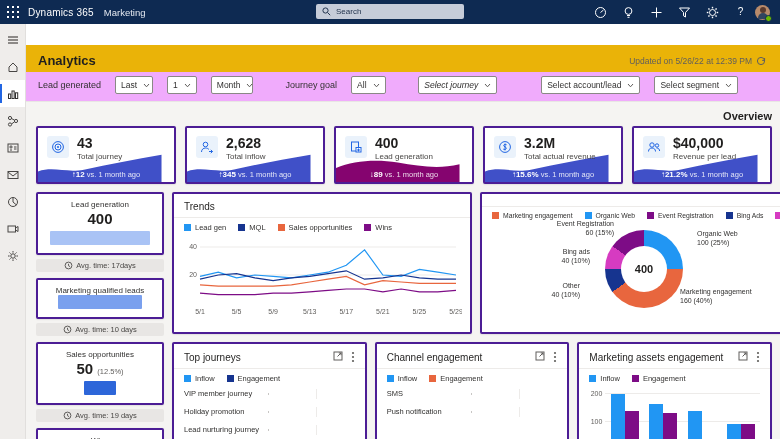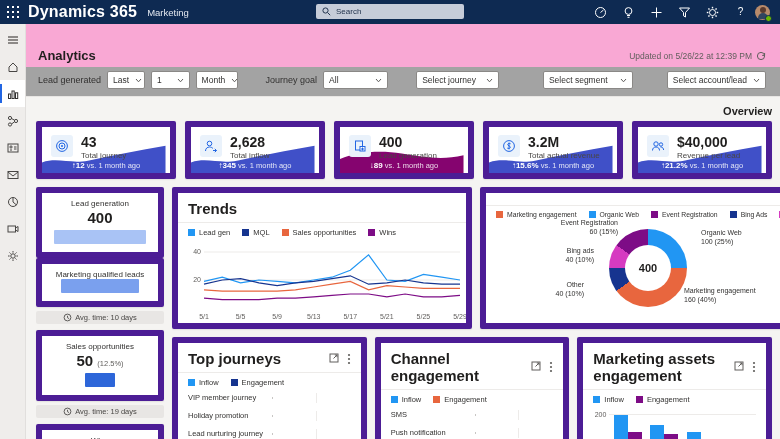--- a/index.html
+++ b/index.html
@@ -7,21 +7,21 @@
   .screen {
     position:relative; width:780px; height:439px; overflow:hidden;
     background:#F5F4F2; font-family:"Liberation Sans", sans-serif; color:#323130;
   }
   
   .topbar {
     height:24px; background:#0E2A52; display:flex; align-items:center;
     padding:0 10px 0 6px; color:#fff; gap:8px;
   }
   .waffle { width:14px; height:14px; display:flex; align-items:center; justify-content:center; cursor:pointer; }
-  .brand { font-size:16px; font-weight:bold; letter-spacing:.2px; white-space:nowrap; }
+  .brand { font-size:10px; font-weight:normal; letter-spacing:.2px; white-space:nowrap; }
   .appname { font-size:9.5px; color:#E3E8F0; margin-left:2px; white-space:nowrap; }
   .search-box {
     margin-left:auto; margin-right:auto; width:148px; height:15px; background:#C6CCD9;
     border-radius:2px; display:flex; align-items:center; gap:5px; padding:0 6px; color:#1B2B45;
     position:absolute; left:316px; top:4px; cursor:text;
   }
   .search-box .stext { font-size:8px; color:#24354F; }
   .top-icons { margin-left:auto; display:flex; align-items:center; gap:15px; }
   .tico { width:13px; height:13px; display:flex; align-items:center; justify-content:center; cursor:pointer; color:#fff; font-size:10px; }
   .avatar { position:relative; width:15px; height:15px; border-radius:50%; background:#B88A6B; overflow:visible; cursor:pointer; }
@@ -32,39 +32,39 @@
   .body-row { display:flex; height:415px; }
   .sidebar {
     width:26px; background:#EFEDEB; border-right:1px solid #E1DFDD;
     display:flex; flex-direction:column; align-items:stretch; padding-top:2px;
   }
   .side-item { position:relative; height:27px; display:flex; align-items:center; justify-content:center; color:#484644; cursor:pointer; }
   .side-item.selected { background:#FFFFFF; }
   .side-item.selected::before { content:""; position:absolute; left:0; top:4px; bottom:4px; width:2px; background:#2266E3; }
   .main { flex:1; display:flex; flex-direction:column; background:#fff; min-width:0; }
   
-  .page-header { display:flex; align-items:center; padding:24px 14px 4px 12px; background:#f9a8d4; }
+  .page-header { display:flex; align-items:center; padding:8px 14px 4px 12px; background:#eab308;margin-top:21px; }
   .page-title { font-size:13px; font-weight:bold; color:#201F1E; }
   .updated { margin-left:auto; font-size:8.5px; color:#605E5C; display:flex; align-items:center; gap:4px; }
   
-  .filter-bar { display:flex; align-items:center; padding:4px 14px 7px 12px; background:#a3a3a3; border-bottom:1px solid #E8E6E4; gap:6px; }
+  .filter-bar { display:flex; align-items:center; padding:4px 14px 7px 12px; background:#f0abfc; border-bottom:1px solid #E8E6E4; gap:14px; }
   .f-label { font-size:9px; color:#323130; white-space:nowrap; }
   .dd {
     height:18px; border:1px solid #8A8886; border-radius:2px; background:#fff;
     display:flex; align-items:center; justify-content:space-between; gap:6px;
     padding:0 5px; font-size:8.5px; color:#323130; cursor:pointer; white-space:nowrap;
   }
   .dd .chev { color:#605E5C; display:flex; }
   .dd-last { width:38px; } .dd-one { width:42px; } .dd-month { width:42px; }
-  .dd-goal { width:72px; } .dd-journey { width:92px; margin-right:38px; }
+  .dd-goal { width:72px; } .dd-journey { width:92px; margin-right:30px;font-style:italic; }
   .dd-segment { width:100px; margin-right:28px; } .dd-account { width:104px; } .sp2 { width:18px; }
   
   .content { flex:1; background:#F5F4F2; padding:6px 8px 0 10px; overflow:hidden; }
   .overview-title { font-size:11px; font-weight:bold; color:#201F1E; margin:2px 0 4px 2px;text-align:right; }
-  .card { background:#fff; border:6px solid #4c1d95; border-radius:2px; box-shadow:0 0.5px 1.5px rgba(0,0,0,.08); }
+  .card { background:#fff; border:2px solid #4c1d95; border-radius:2px; box-shadow:0 0.5px 1.5px rgba(0,0,0,.08); }
   
   .kpi-row { display:flex; gap:9px; }
   .kpi-card { position:relative; flex:1; height:58px; overflow:hidden; }
   .kpi-top { display:flex; gap:8px; padding:8px 8px 0 9px; position:relative; z-index:2; }
   .kpi-icon { width:22px; height:22px; border-radius:3px; background:#EAF2FB; display:flex; align-items:center; justify-content:center; color:#2266E3; flex:none; }
   .kpi-num { font-size:14px; font-weight:bold; color:#201F1E; line-height:1.05; }
   .kpi-label { font-size:8px; color:#484644; margin-top:1px; white-space:nowrap; }
   .kpi-wave { position:absolute; left:0; right:0; bottom:0; height:30px; z-index:1; }
   .kpi-banner-text { position:absolute; left:0; right:0; bottom:3px; z-index:3; text-align:center; font-size:7.5px; color:rgba(255,255,255,.85); }
   .kpi-banner-text b { color:#fff; font-size:8px; }
@@ -77,21 +77,21 @@
   .funnel-value small { font-size:7.5px; font-weight:normal; color:#605E5C; }
   .funnel-bar-wrap { height:14px; display:flex; justify-content:center; }
   .funnel-bar { height:14px; border-radius:1px; }
   .avg-pill { margin:4px 0 6px; background:#E8E6E4; border-radius:2px; font-size:7.5px; color:#484644;
     display:flex; align-items:center; justify-content:center; gap:3px; height:13px; }
   .charts-col { flex:1; min-width:0; display:flex; flex-direction:column; gap:8px; }
   .charts-row1 { display:flex; gap:8px; }
   .charts-row2 { display:flex; gap:8px; }
   .chart-card { padding:7px 10px 4px; }
   .card-head { display:flex; align-items:center; }
-  .card-title { font-size:15px; font-weight:bold; color:#201F1E; }
+  .card-title { font-size:10px; font-weight:normal; color:#201F1E; }
   .card-actions { margin-left:auto; display:flex; gap:8px; color:#605E5C; }
   .card-actions span { cursor:pointer; display:flex; }
   .card-divider { border:none; border-top:1px solid #EDEBE9; margin:5px -10px 5px; }
   .legend { display:flex; gap:12px; flex-wrap:nowrap; align-items:center; margin:2px 0 2px; }
   .legend-item { display:flex; align-items:center; gap:4px; font-size:7.5px; color:#323130; white-space:nowrap; }
   .legend-swatch { width:7px; height:7px; flex:none; }
   .trends-card { width:300px; flex:none; height:142px; }
   .donut-card { flex:1; height:142px; position:relative; }
   .donut-legend .legend-item { font-size:6.8px; }
   .donut-area { position:relative; height:96px; }
@@ -357,30 +357,30 @@
         </div>
         <span class="sp2"></span>
         <div class="dd dd-journey">
           <span>Select journey</span>
             <span class="chev">
               <svg width="7" height="5" viewBox="0 0 7 5" fill="none" stroke="currentColor" stroke-width="1">
                 <path d="M1 1 L3.5 3.8 L6 1" stroke="#605E5C" fill="none"></path>
               </svg>
             </span>
         </div>
-        <div class="dd dd-segment">
-          <span>Select segment</span>
+        <div class="dd dd-account">
+          <span>Select account/lead</span>
             <span class="chev">
               <svg width="7" height="5" viewBox="0 0 7 5" fill="none" stroke="currentColor" stroke-width="1">
                 <path d="M1 1 L3.5 3.8 L6 1" stroke="#605E5C" fill="none"></path>
               </svg>
             </span>
         </div>
-        <div class="dd dd-account">
-          <span>Select account/lead</span>
+        <div class="dd dd-segment">
+          <span>Select segment</span>
             <span class="chev">
               <svg width="7" height="5" viewBox="0 0 7 5" fill="none" stroke="currentColor" stroke-width="1">
                 <path d="M1 1 L3.5 3.8 L6 1" stroke="#605E5C" fill="none"></path>
               </svg>
             </span>
         </div>
       </div>
 
       <div class="content">
         <div class="overview-title">Overview</div>
@@ -484,20 +484,29 @@
           </div>
 
         <div class="grid-row">
           <div class="funnel-col" id="funnel-col">
               <div class="card funnel-card">
                 <div class="funnel-label">Lead generation</div>
      <div class="funnel-value">400 <small></small></div>
      <div class="funnel-bar-wrap">
                   <div class="funnel-bar" style="width:92%;background:#A9C3F5"></div>
                 </div>
+              </div>
+              <div class="avg-pill">
+                <span>
+                  <svg width="9" height="9" viewBox="0 0 9 9" fill="none" stroke="currentColor" stroke-width="1">
+                    <circle cx="4.5" cy="4.5" r="3.4" stroke="#605E5C"></circle>
+                    <path d="M4.5 2.8 V4.7 L6 5.6" stroke="#605E5C" fill="none"></path>
+                  </svg>
+                </span>
+                <span>Avg. time: 17days</span>
               </div>
               <div class="card funnel-card">
                 <div class="funnel-label">Marketing qualified leads</div>
      <div class="funnel-bar-wrap">
                   <div class="funnel-bar" style="width:78%;background:#7AA0EE"></div>
                 </div>
               </div>
               <div class="avg-pill">
                 <span>
                   <svg width="9" height="9" viewBox="0 0 9 9" fill="none" stroke="currentColor" stroke-width="1">

